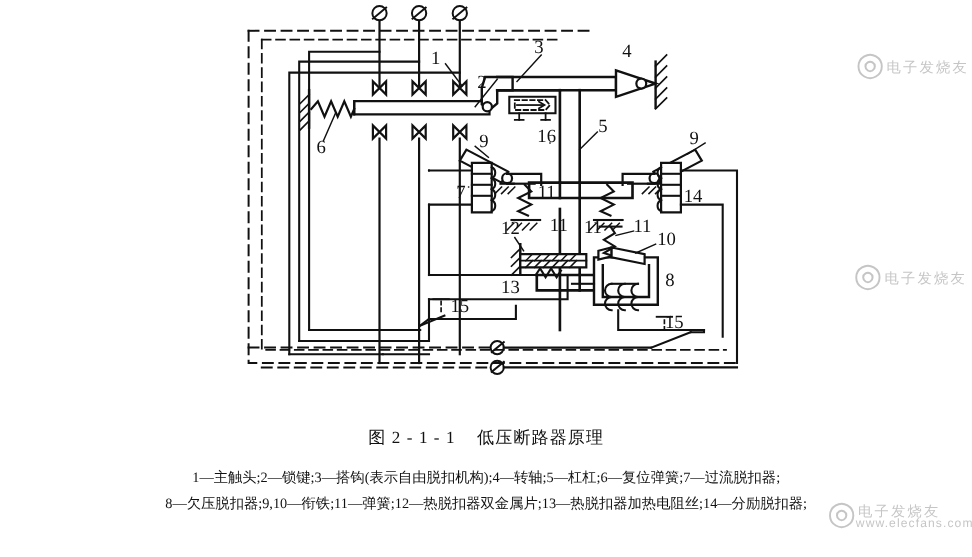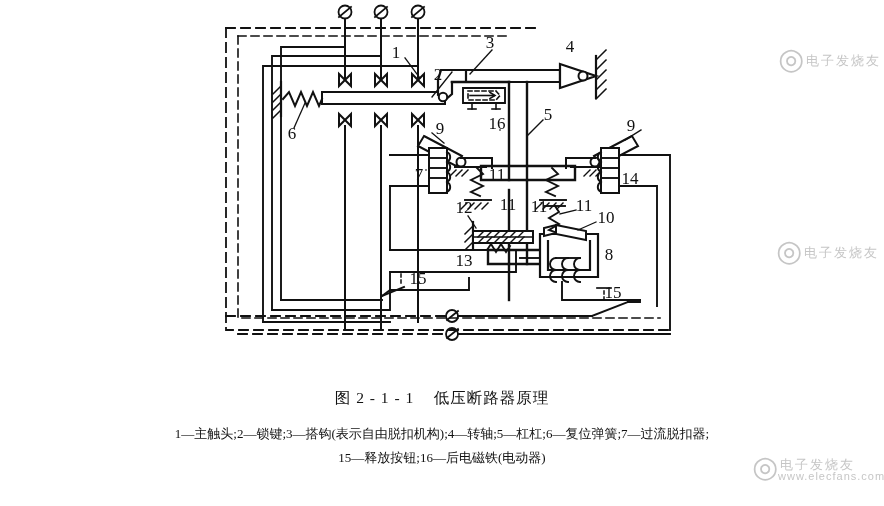--- a/index.html
+++ b/index.html
@@ -380,21 +380,21 @@
       <text x="418" y="284" text-anchor="middle">15</text>
       <text x="613" y="298" text-anchor="middle">15</text>
       <text x="497" y="129" text-anchor="middle">16</text>
       <text x="508" y="210" text-anchor="middle">11</text>
     </g>
   </svg>
 
   <div class="caption-block">
     <p class="fig-title">图 2 - 1 - 1    低压断路器原理</p>
     <p class="legend-line">1—主触头;2—锁键;3—搭钩(表示自由脱扣机构);4—转轴;5—杠杠;6—复位弹簧;7—过流脱扣器;</p>
-    <p class="legend-line">15—释放按钮;16—后电磁铁(电动器)</p>
+    <p class="legend-line">8—欠压脱扣器;9,10—衔铁;11—弹簧;12—热脱扣器双金属片;13—热脱扣器加热电阻丝;14—分励脱扣器;</p>
   </div>
 
   <div class="wm wm-logo" style="left:778px;top:44px;">◎</div>
   <div class="wm wm-cn" style="left:806px;top:52px;">电子发烧友</div>
 
   <div class="wm wm-logo" style="left:776px;top:236px;">◎</div>
   <div class="wm wm-cn" style="left:804px;top:244px;">电子发烧友</div>
 
   <div class="wm wm-logo" style="left:752px;top:452px;">◎</div>
   <div class="wm wm-cn" style="left:780px;top:456px;">电子发烧友</div>

